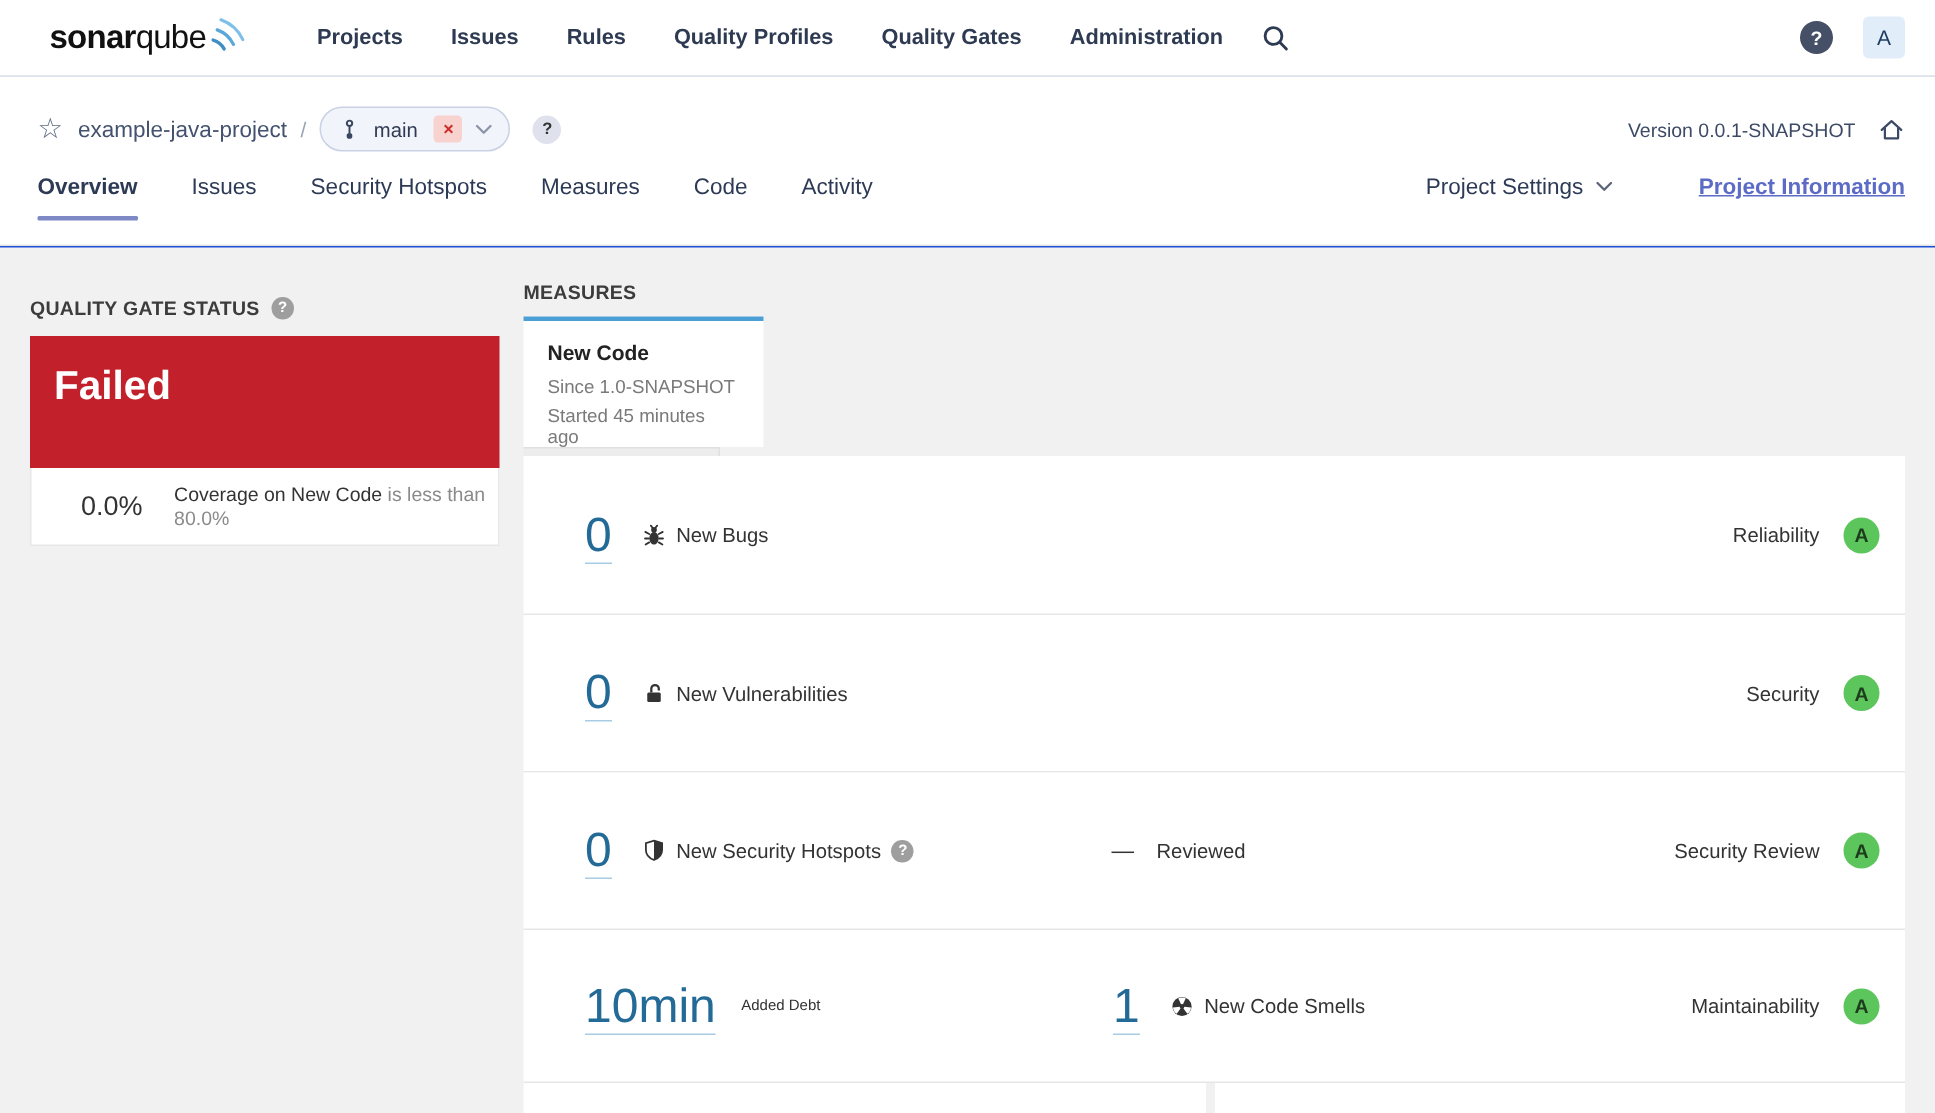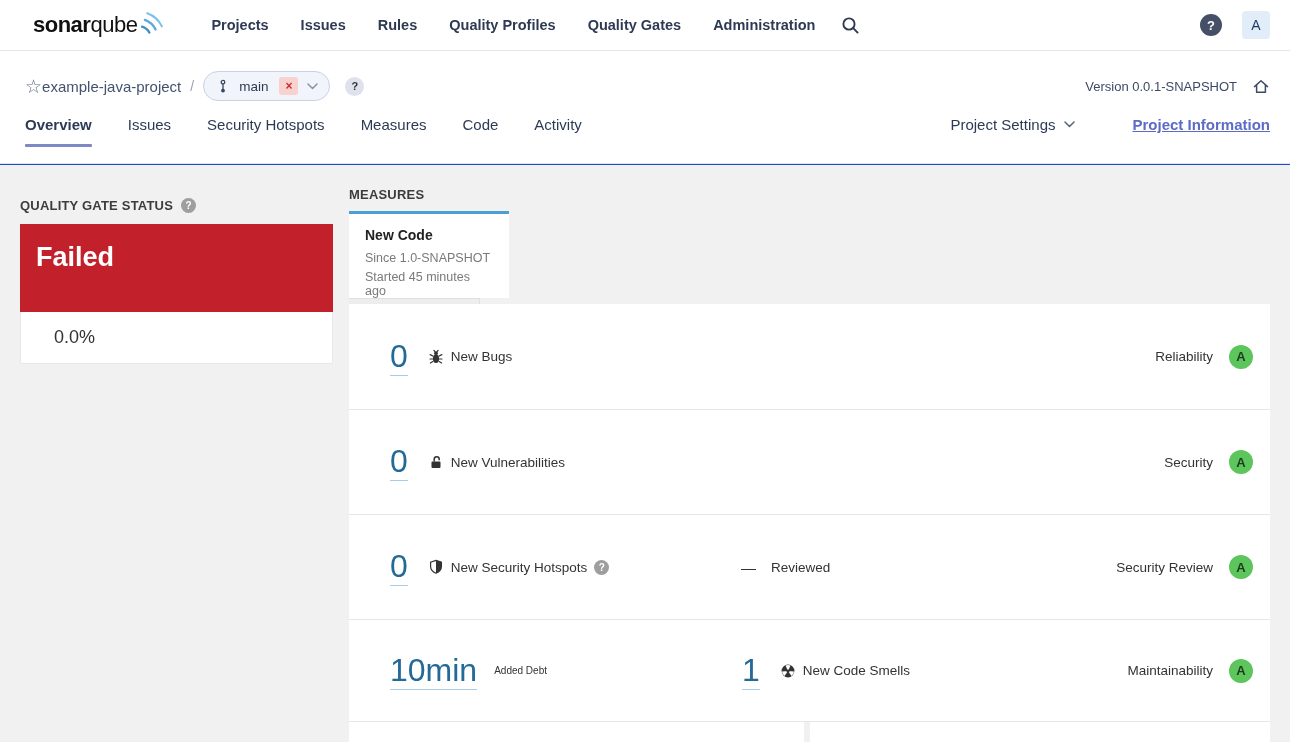--- a/index.html
+++ b/index.html
@@ -21,21 +21,21 @@
   .nav-right { margin-left:auto; display:flex; align-items:center; gap:20px; }
   .help-circle-dark { width:22px; height:22px; border-radius:50%; background:#454f66;
       color:#fff; font-size:13px; font-weight:700; display:flex; align-items:center;
       justify-content:center; cursor:pointer; }
   .avatar { width:28px; height:28px; border-radius:4px; background:#e2edfa; color:#1d3a5f;
       font-size:14px; display:flex; align-items:center; justify-content:center; cursor:pointer; }
   
   .subheader { height:113px; border-bottom:1px solid #e3e3e3; background:#fff; padding:19px 20px 0 25px; }
   .crumbs-row { display:flex; align-items:center; height:32px; }
   .star { font-size:19px; color:#5f6b84; cursor:pointer; line-height:1; }
-  .project-link { font-size:15px; color:#43526e; cursor:pointer; }
+  .project-link { margin-left:10px; font-size:15px; color:#43526e; cursor:pointer; }
   .crumb-sep { margin:0 9px; font-size:14px; color:#9aa3b5; }
   .branch-pill { display:flex; align-items:center; height:30px; padding:0 11px 0 12px;
       border:1px solid #c9d1e5; border-radius:16px; background:#f1f4fb; cursor:pointer; }
   .branch-name { margin:0 11px 0 9px; font-size:13.5px; color:#2f3a52; }
   .pill-badge { width:19px; height:18px; border-radius:3px; background:#f8d2ce; color:#ce2b2b;
       font-size:12px; font-weight:700; display:flex; align-items:center; justify-content:center; cursor:pointer; }
   .pill-chevron { margin-left:9px; display:flex; }
   .help-circle-light { width:19px; height:19px; border-radius:50%; background:#dfe2ec; color:#333;
       font-size:11px; font-weight:700; display:flex; align-items:center; justify-content:center;
       margin-left:15px; cursor:pointer; }
@@ -193,20 +193,21 @@
     <section class="qg-col">
       <div class="section-title">
         <span>QUALITY GATE STATUS</span>
         <span class="help-circle-gray">?</span>
       </div>
       <div class="qg-failed-card">
         <div class="qg-status">Failed</div>
       </div>
       <div class="qg-condition-card">
         <span class="qg-cond-value">0.0%</span>
+        <span class="qg-cond-text"><span>Coverage on New Code</span> <span class="qg-cond-gray">is less than 80.0%</span></span>
       </div>
     </section>
 
     <section class="m-col">
       <div class="section-title">
         <span>MEASURES</span>
       </div>
       <div class="m-tabs">
         <div class="m-tab active">
           <div class="m-tab-title">New Code</div>

